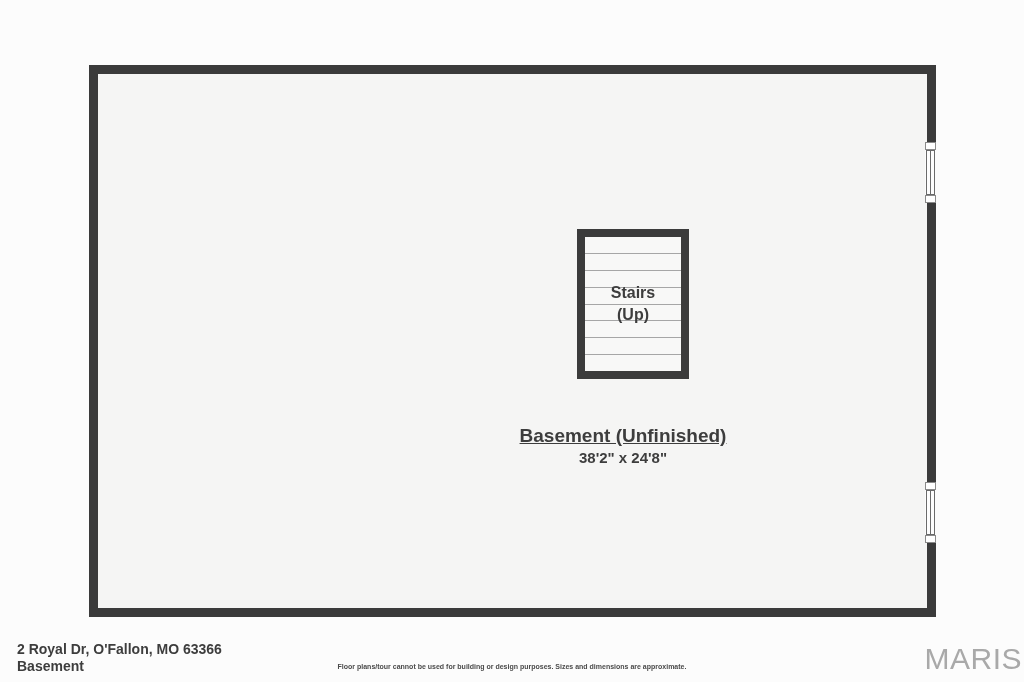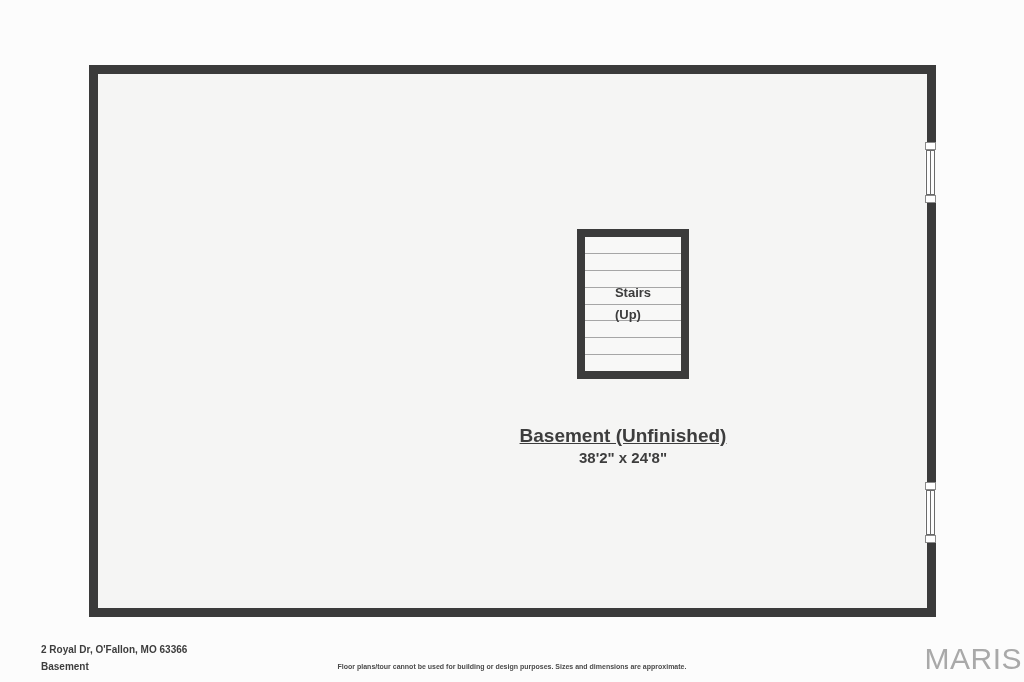--- a/index.html
+++ b/index.html
@@ -50,22 +50,22 @@
   .tread {
     flex: 1;
     border-bottom: 1px solid #a6a6a6;
   }
   .tread:last-child { border-bottom: none; }
   .stairs-label {
     position: absolute;
     left: 50%;
     top: 50%;
     transform: translate(-50%, -50%);
-    text-align: left;
-    font-size: 13px;
+    text-align: center;
+    font-size: 16px;
     line-height: 22px;
     font-weight: bold;
     color: #3d3d3d;
     white-space: nowrap;
     z-index: 3;
   }
 
   
   .room-label {
     position: absolute;
@@ -127,25 +127,24 @@
     margin-left: -0.5px;
     background: #6a6a6a;
   }
 
   
   .footer-address-block {
     position: absolute;
     left: 17px;
     top: 641px;
     color: #3d3d3d;
-    font-size: 10px;
+    font-size: 14px;
     font-weight: bold;
     line-height: 17px;
     z-index: 5;
-    margin-left: 24px;
   }
   .footer-disclaimer {
     position: absolute;
     left: 0;
     right: 0;
     top: 663px;
     text-align: center;
     font-size: 7px;
     font-weight: bold;
     color: #4a4a4a;

